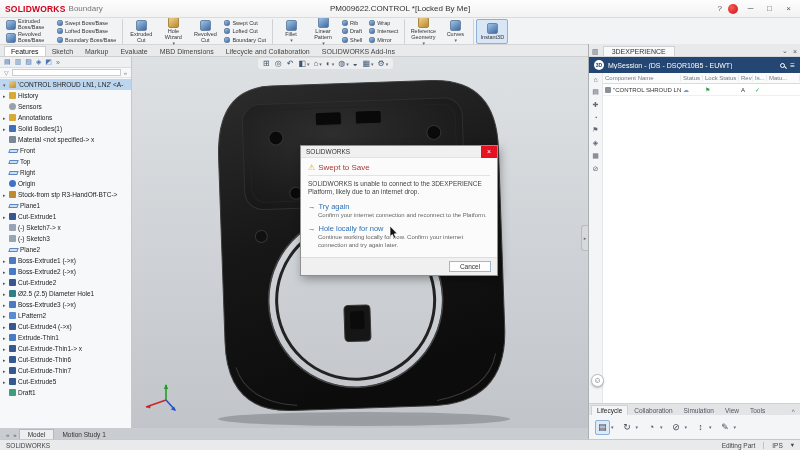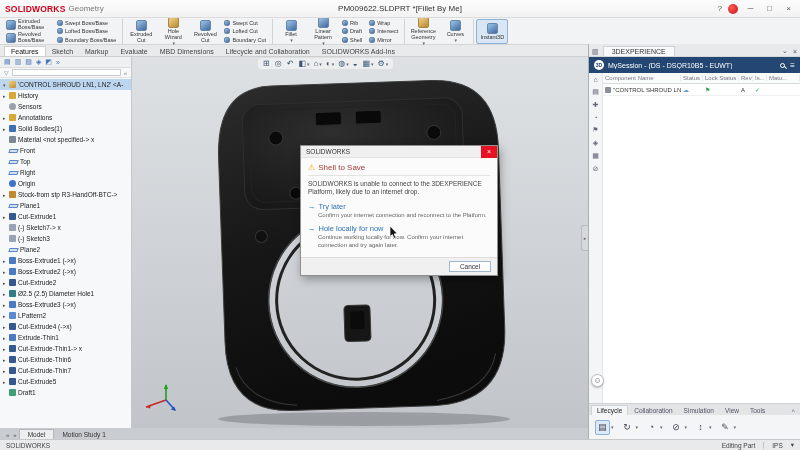--- a/index.html
+++ b/index.html
@@ -174,22 +174,22 @@
 
   .collapse { position:absolute; right:212px; top:225px; width:7px; height:26px; z-index:46;
     background:#d6d9db; border:1px solid #b9bcbf; border-right:none; border-radius:3px 0 0 3px;
     display:flex; align-items:center; justify-content:center; font-size:5px; color:#667; }
 </style>
 </head>
 <body>
 
 <div class="titlebar">
   <span class="brand">SOLIDWORKS</span>
-  <span class="brand-sub">Geometry</span>
-  <span class="doc-title">PM009622.SLDPRT *[Fillet By Me]</span>
+  <span class="brand-sub">Boundary</span>
+  <span class="doc-title">PM009622.CONTROL *[Locked By Me]</span>
   <div class="tb-right">
     <span>?</span>
     <span class="compass"></span>
     <span class="winbtn">─</span>
     <span class="winbtn">□</span>
     <span class="winbtn">×</span>
   </div>
 </div>
 
 <div class="ribbon">
@@ -673,28 +673,28 @@
 <div class="collapse">▸</div>
 
 <div class="dialog">
   <div class="dlg-head">
     <span>SOLIDWORKS</span>
     <span class="dlg-close">×</span>
   </div>
   <div class="dlg-body">
     <div class="dlg-heading">
       <span class="warn-ic">⚠</span>
-      <span>Shell to Save</span>
+      <span>Swept to Save</span>
     </div>
     <div class="dlg-sep"></div>
     <div class="dlg-text">SOLIDWORKS is unable to connect to the 3DEXPERIENCE Platform, likely due to an internet drop.</div>
     <div class="opt">
       <div class="opt-title">
         <span>→</span>
-        <span>Try later</span>
+        <span>Try again</span>
       </div>
       <div class="opt-desc">Confirm your internet connection and reconnect to the Platform.</div>
     </div>
     <div class="opt">
       <div class="opt-title">
         <span>→</span>
         <span>Hole locally for now</span>
       </div>
       <div class="opt-desc">Continue working locally for now. Confirm your internet connection and try again later.</div>
     </div>

